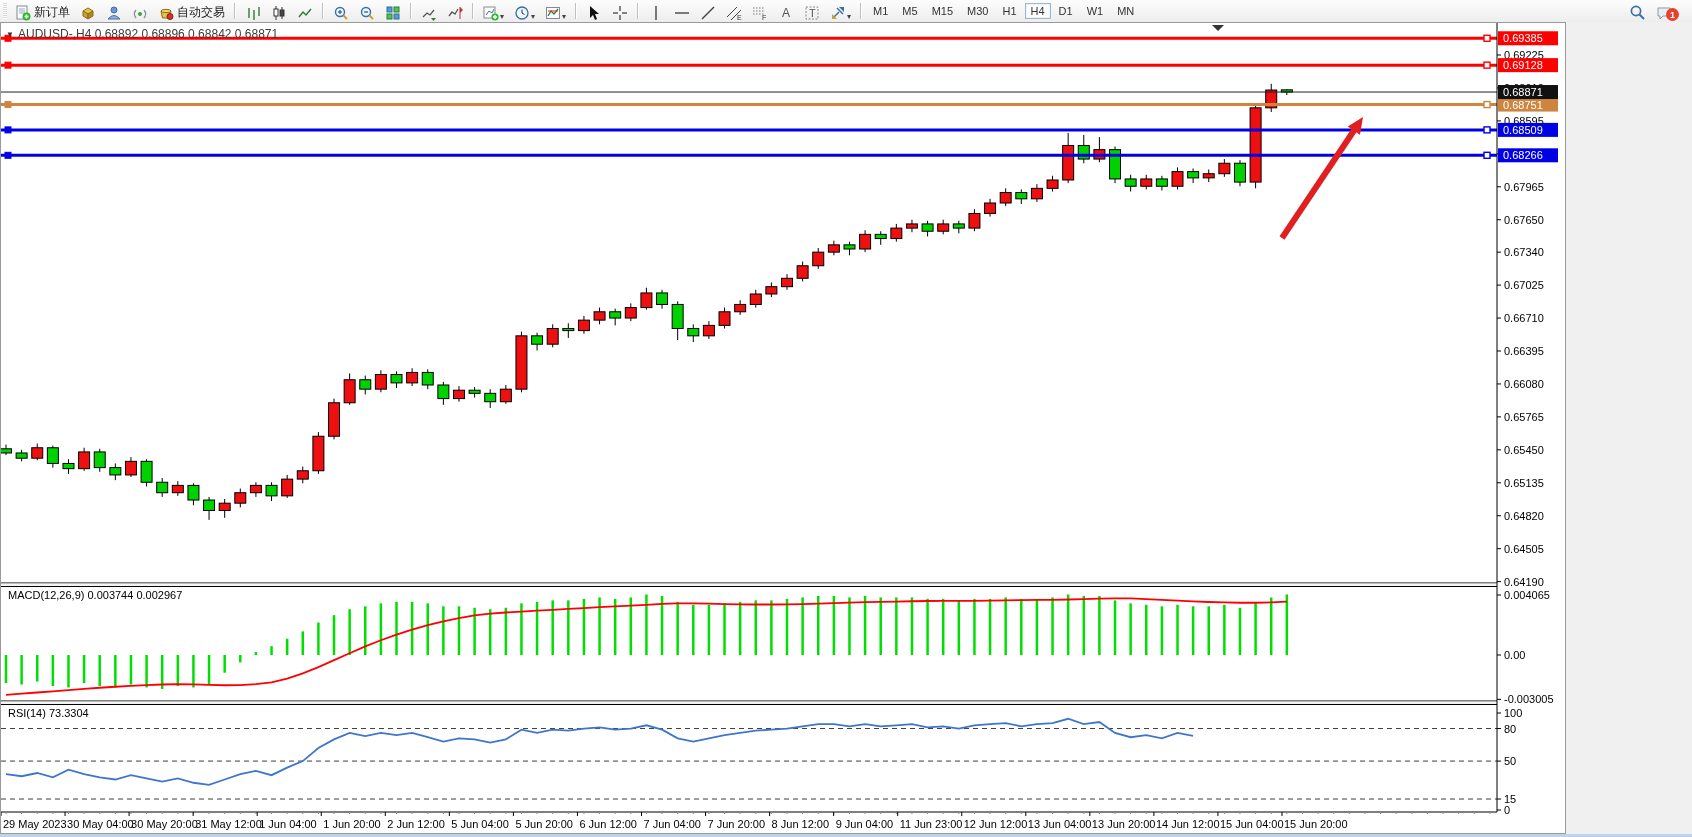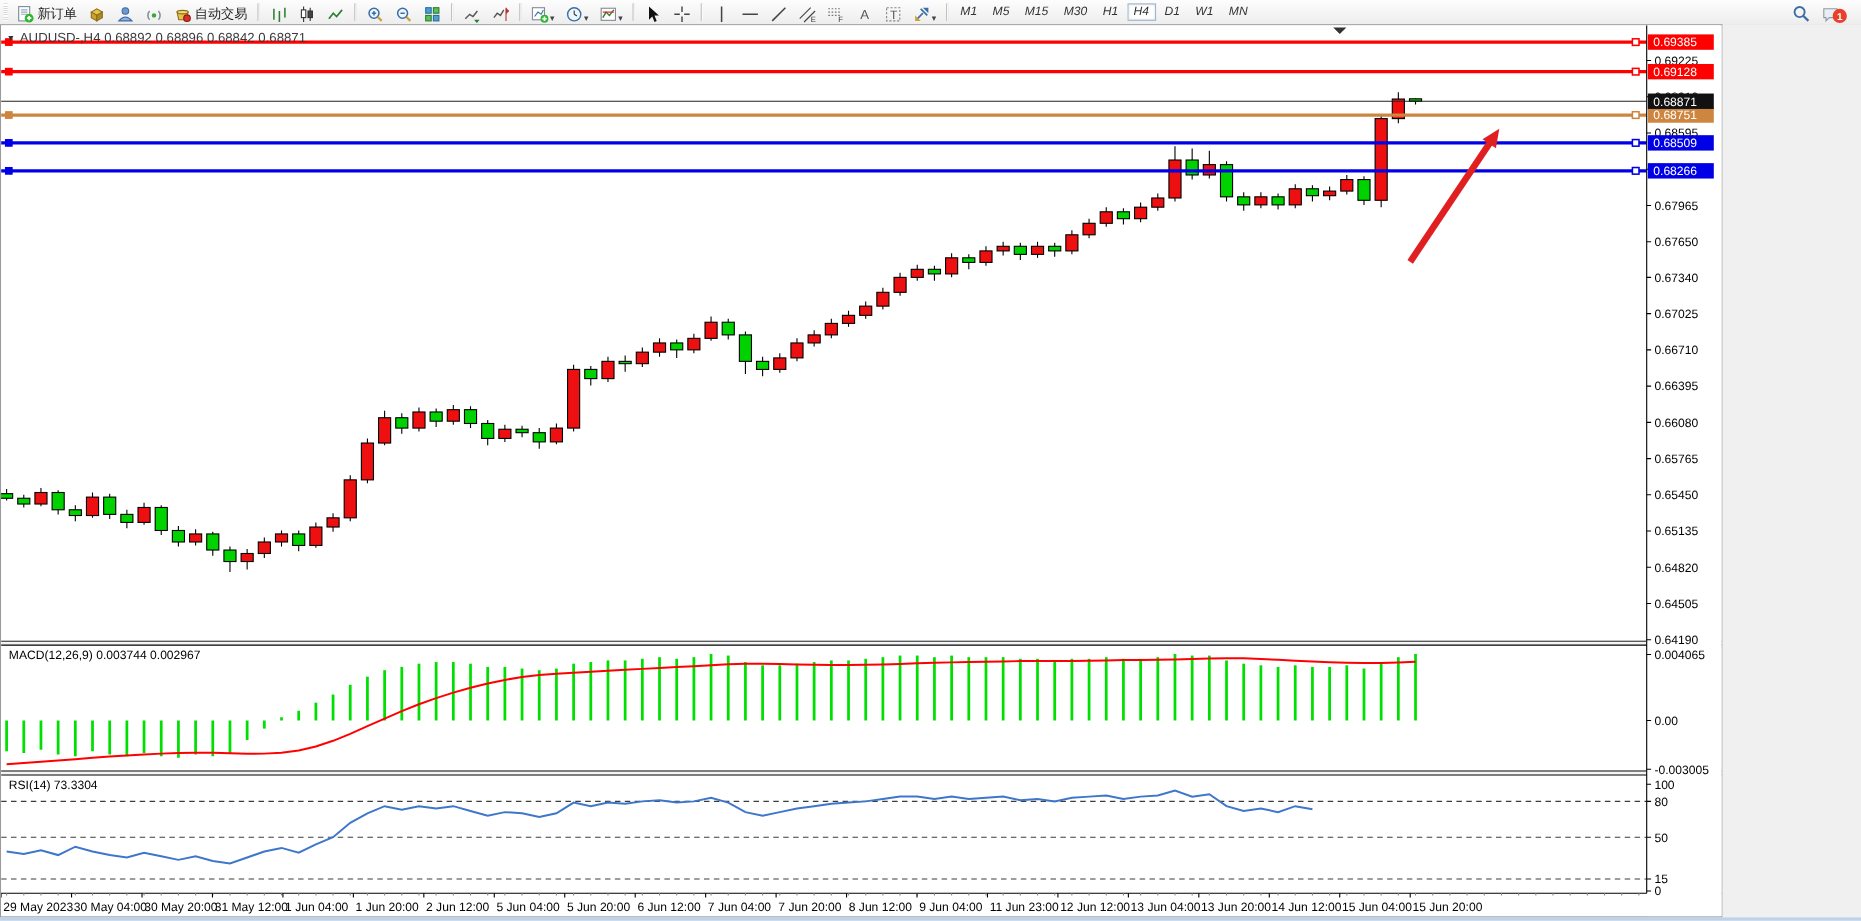--- a/index.html
+++ b/index.html
@@ -5,21 +5,21 @@
   html,body{margin:0;padding:0;width:1692px;height:837px;background:#f0f0f0;overflow:hidden;
     font-family:"Liberation Sans",sans-serif;-webkit-font-smoothing:antialiased;}
   #toolbar{position:absolute;left:0;top:0;width:1692px;height:22px;
     background:linear-gradient(#fdfdfd,#ededed);border-bottom:1px solid #c6c6c6;
     display:flex;align-items:center;font-size:12px;color:#222;}
   .tbtn{height:20px;display:flex;align-items:flex-end;padding:0 3px;margin:0 1px;border:1px solid transparent;border-radius:2px;}
   .tbtn svg{display:block;}
   .tlabel{margin-left:3px;white-space:nowrap;}
   .sep{width:1px;height:16px;background:#c0c0c0;border-right:1px solid #fff;margin:0 4px;}
   .grip{width:4px;height:16px;margin:0 3px;background:repeating-linear-gradient(#d8d8d8 0 1px,#fff 1px 2px);}
-  .tf{padding:1px 5px;margin:0 1px;font-size:11px;color:#333;border:1px solid transparent;font-style:italic;}
+  .tf{padding:1px 5px;margin:0 1px;font-size:11px;color:#333;border:1px solid transparent;}
   .tf.active{background:#fff;border:1px solid #9db8d2;box-shadow:inset 0 0 2px #cfcfcf;}
   .caret{font-size:8px;color:#444;margin-left:1px;}
   #tb-right{position:absolute;right:8px;top:0;height:22px;display:flex;align-items:center;}
   #chartwin{position:absolute;left:0;top:22px;width:1566px;height:812px;background:#ffffff;
     border:1px solid #9a9a9a;box-sizing:border-box;}
   #chartwin svg{position:absolute;left:0;top:0;}
   #mdi-right{position:absolute;left:1566px;top:22px;width:126px;height:815px;background:#f0f0f0;}
   #taskstrip{position:absolute;left:0;top:834px;width:1692px;height:3px;background:#bdd3ea;}
   .badge-note{width:13px;height:13px;border-radius:50%;background:#e8402a;color:#fff;font-size:9px;
     font-weight:bold;display:flex;align-items:center;justify-content:center;margin-left:-6px;margin-top:-8px;}

